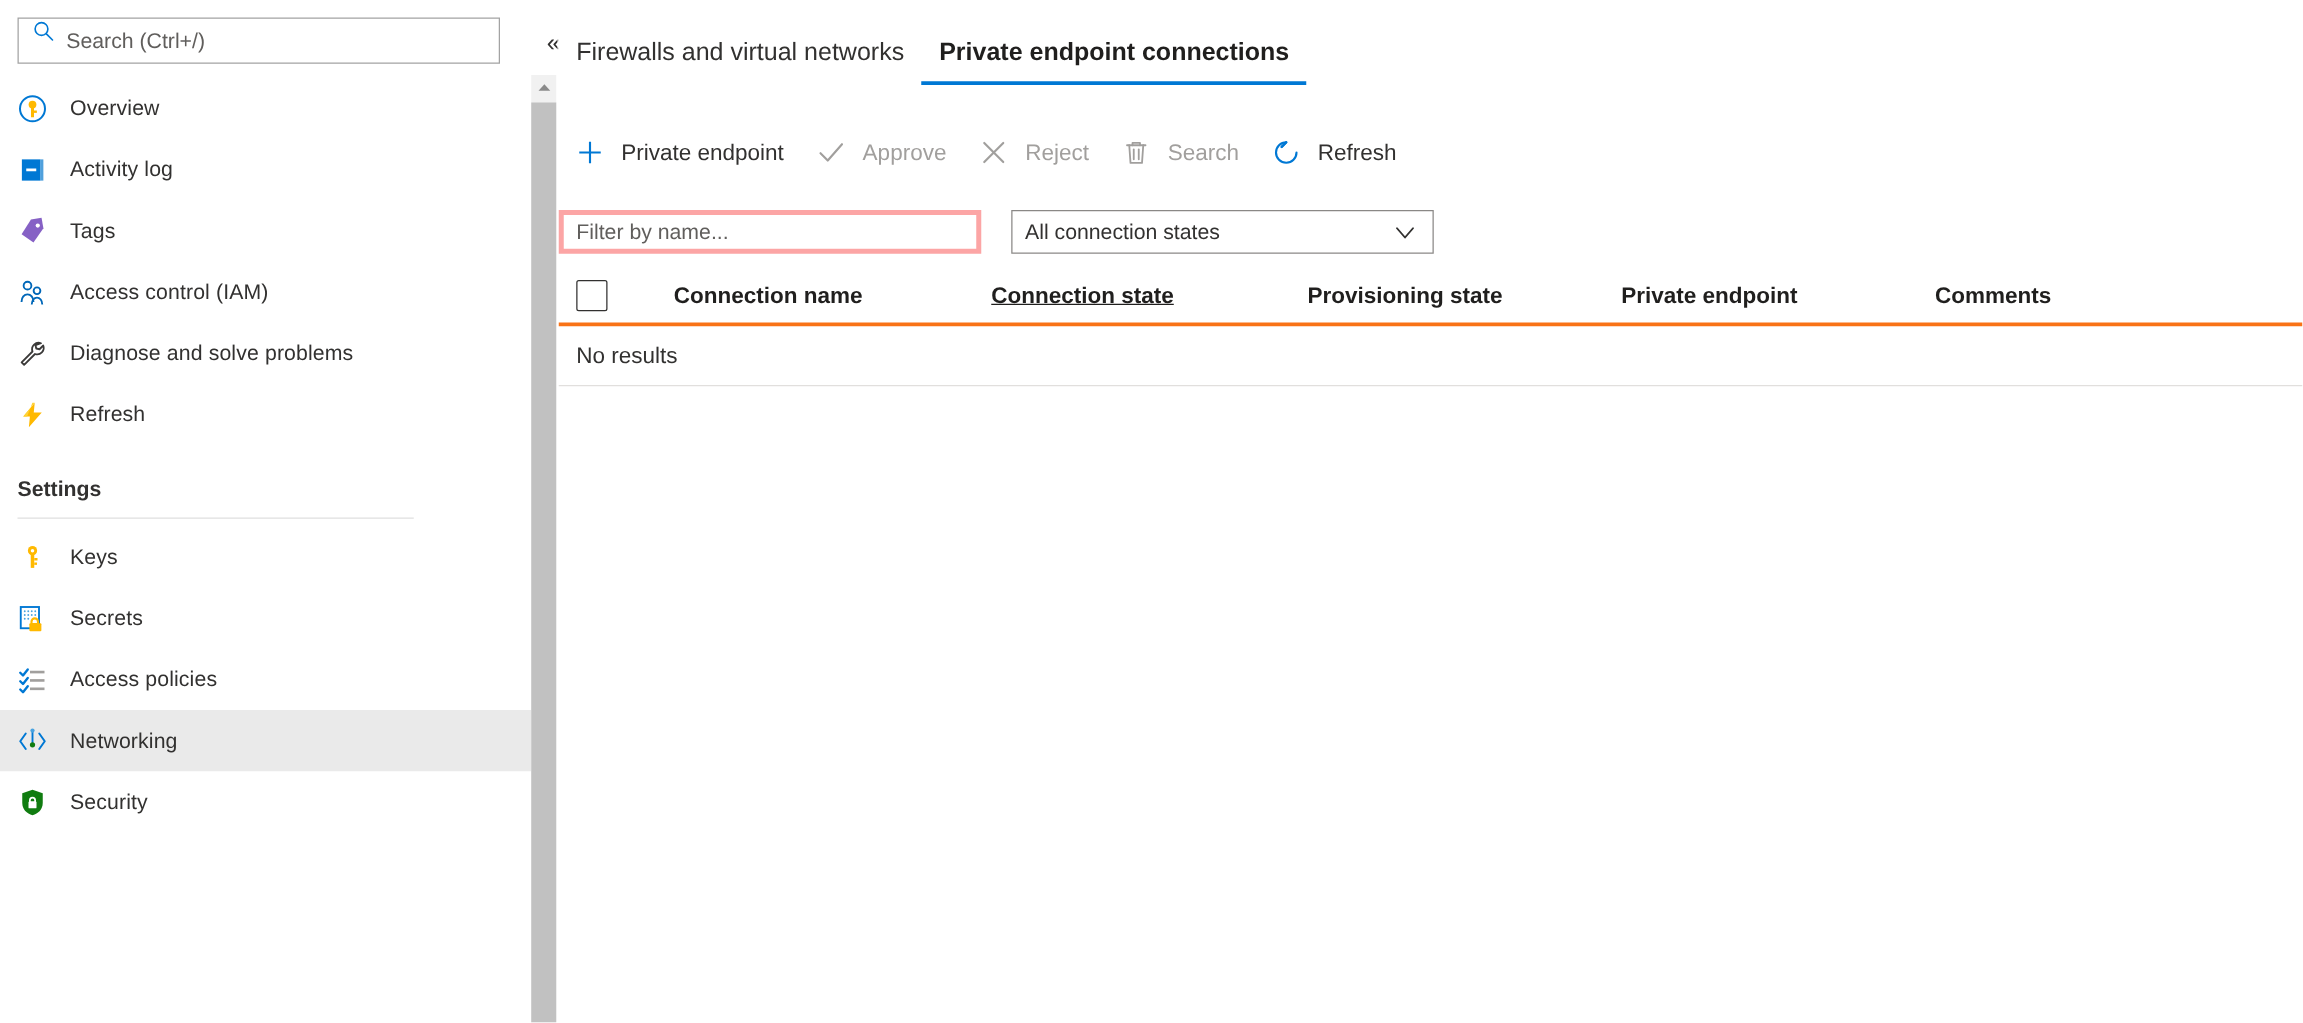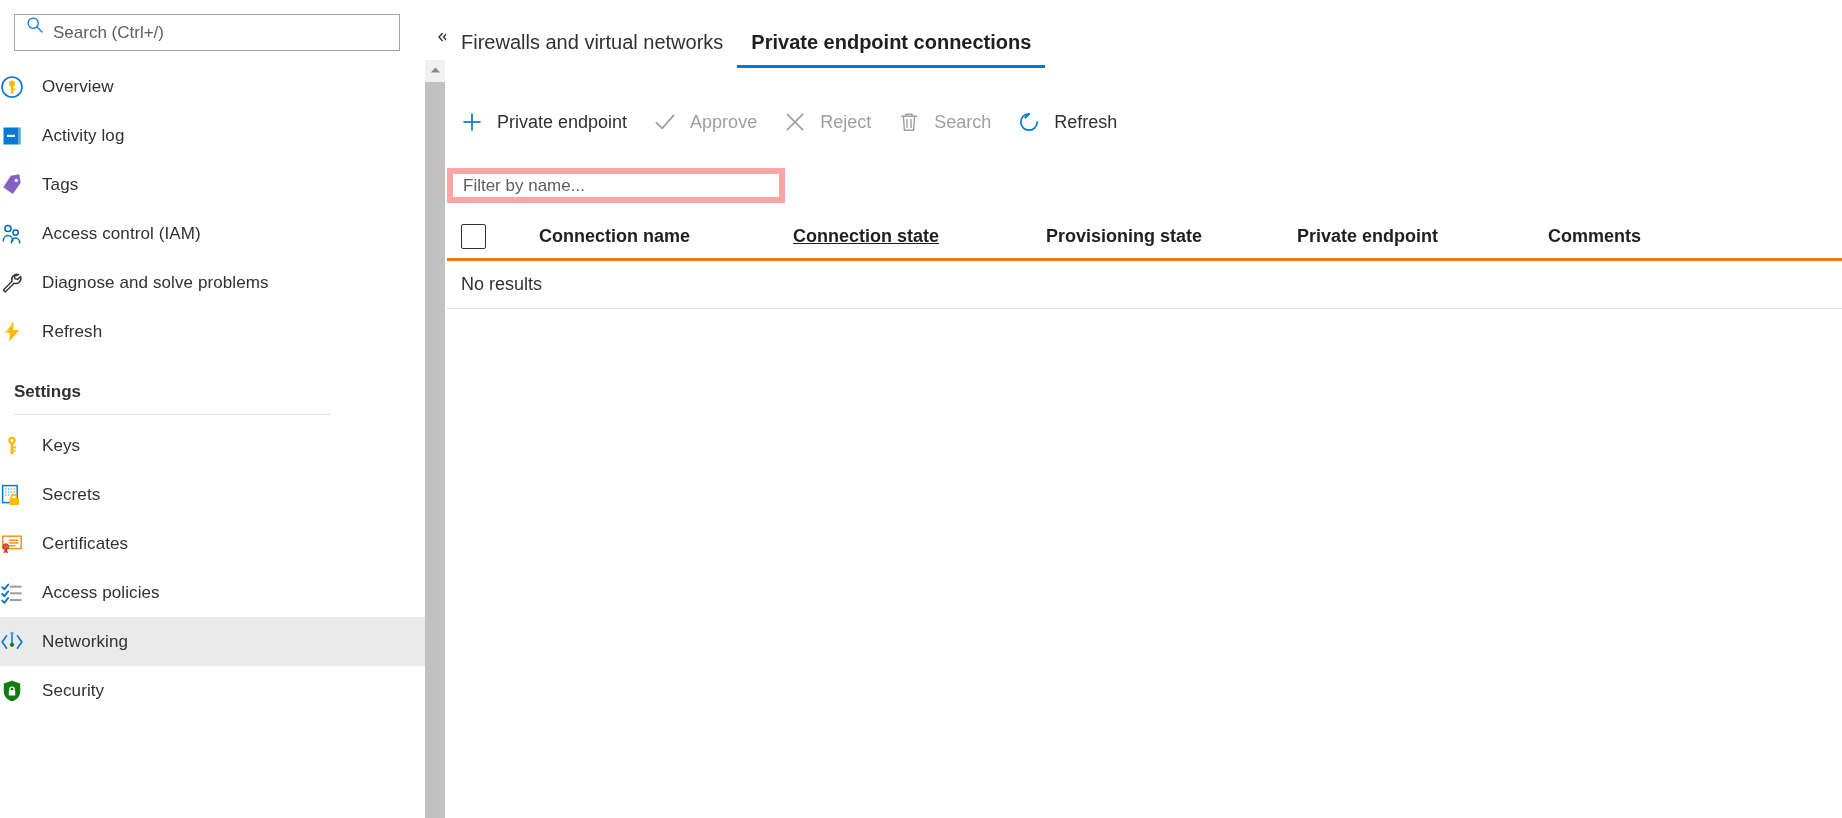--- a/index.html
+++ b/index.html
@@ -72,20 +72,21 @@
 
   .nav-list {
     position: absolute;
     left: 0; top: 62px;
     width: 425px;
   }
   .nav-item {
     height: 49px;
     display: flex;
     align-items: center;
+    padding-left: 14px;
     cursor: pointer;
   }
   .nav-item.selected { background: #eaeaea; }
   .nav-icon {
     width: 24px; height: 24px;
     flex: 0 0 24px;
     margin-right: 18px;
     display: block;
   }
   .nav-label {
@@ -212,21 +213,21 @@
 
   .filters {
     position: absolute;
     left: 0px; top: 168px;
     display: flex;
     align-items: center;
   }
   .filter-input {
     width: 338px;
     height: 35px;
-    border: 6px solid #fca5a5;
+    border: 4px solid #fca5a5;
     padding: 0 10px;
     font-family: "Liberation Sans", sans-serif;
     font-size: 17px;
     color: #323130;
     outline: none;
     background: #fff;
   }
   .filter-input::placeholder { color: #605e5c; opacity: 1; }
 
   .filter-select {
@@ -402,33 +403,20 @@
               <circle cx="14.2" cy="9" r="0.75"></circle>
             <circle cx="5.8" cy="12" r="0.75"></circle>
               <circle cx="8.6" cy="12" r="0.75"></circle>
           </g>
           <path d="M11.2 14.3a2.6 2.6 0 0 1 5.2 0v2h-5.2z" fill="none" stroke="#ffb900" stroke-width="1.7"></path>
           <rect x="9.5" y="15.6" width="9.6" height="6.4" rx="0.8" fill="#ffb900"></rect>
         </svg>
         <span class="nav-label">Secrets</span>
       </div>
 
-      <div class="nav-item">
-        <svg class="nav-icon" viewBox="0 0 24 24">
-          <rect x="2.8" y="4.2" width="18.4" height="12.4" fill="#ffffff" stroke="#f7941d" stroke-width="1.5"></rect>
-          <g fill="#f7941d">
-            <rect x="9" y="7.4" width="9.4" height="1.5"></rect>
-            <rect x="9" y="10.2" width="9.4" height="1.5"></rect>
-            <rect x="9" y="13" width="6.4" height="1.5"></rect>
-          </g>
-          <path d="M5.2 16.2 3.4 21.4l2.4-1.2 2.4 1.2-1.8-5.2z" fill="#d13438"></path>
-          <circle cx="5.8" cy="14.6" r="2.9" fill="#e8543f" stroke="#b22b30" stroke-width="0.9"></circle>
-        </svg>
-        <span class="nav-label">Certificates</span>
-      </div>
 
       <div class="nav-item">
         <svg class="nav-icon" viewBox="0 0 24 24">
           <g stroke="#0078d4" stroke-width="1.9" fill="none" stroke-linecap="round" stroke-linejoin="round">
             <polyline points="2.2,6.2 4.4,8.4 8.2,3.6"></polyline>
             <polyline points="2.2,13 4.4,15.2 8.2,10.4"></polyline>
             <polyline points="2.2,19.6 4.4,21.8 8.2,17"></polyline>
           </g>
           <g fill="#a19f9d">
             <rect x="10" y="4.6" width="11.6" height="2.1"></rect>
@@ -535,20 +523,26 @@
           <polygon points="12,1.6 12,6.2 8.2,3.9" fill="#0078d4" opacity="0"></polygon>
           <path d="M8.4 7.5 12 3.9" fill="none" stroke="#0078d4" stroke-width="1.7" stroke-linecap="round"></path>
         </svg>
         <span>Refresh</span>
       </div>
 
     </div>
 
     <div class="filters">
       <input class="filter-input" type="text" placeholder="Filter by name..." style="">
+      <div class="filter-select">
+        <span class="filter-select-val">All connection states</span>
+        <svg class="chev" viewBox="0 0 20 20">
+          <polyline points="3.6,6.6 10,14 16.4,6.6" fill="none" stroke="#323130" stroke-width="1.5" stroke-linecap="round" stroke-linejoin="round"></polyline>
+        </svg>
+      </div>
     </div>
 
     <div class="grid">
       <div class="grid-head">
         <div class="chk-cell">
           <div class="chkbox"></div>
         </div>
         <div class="th c0">Connection name</div>
         <div class="th c1">Connection state</div>
         <div class="th c2">Provisioning state</div>

